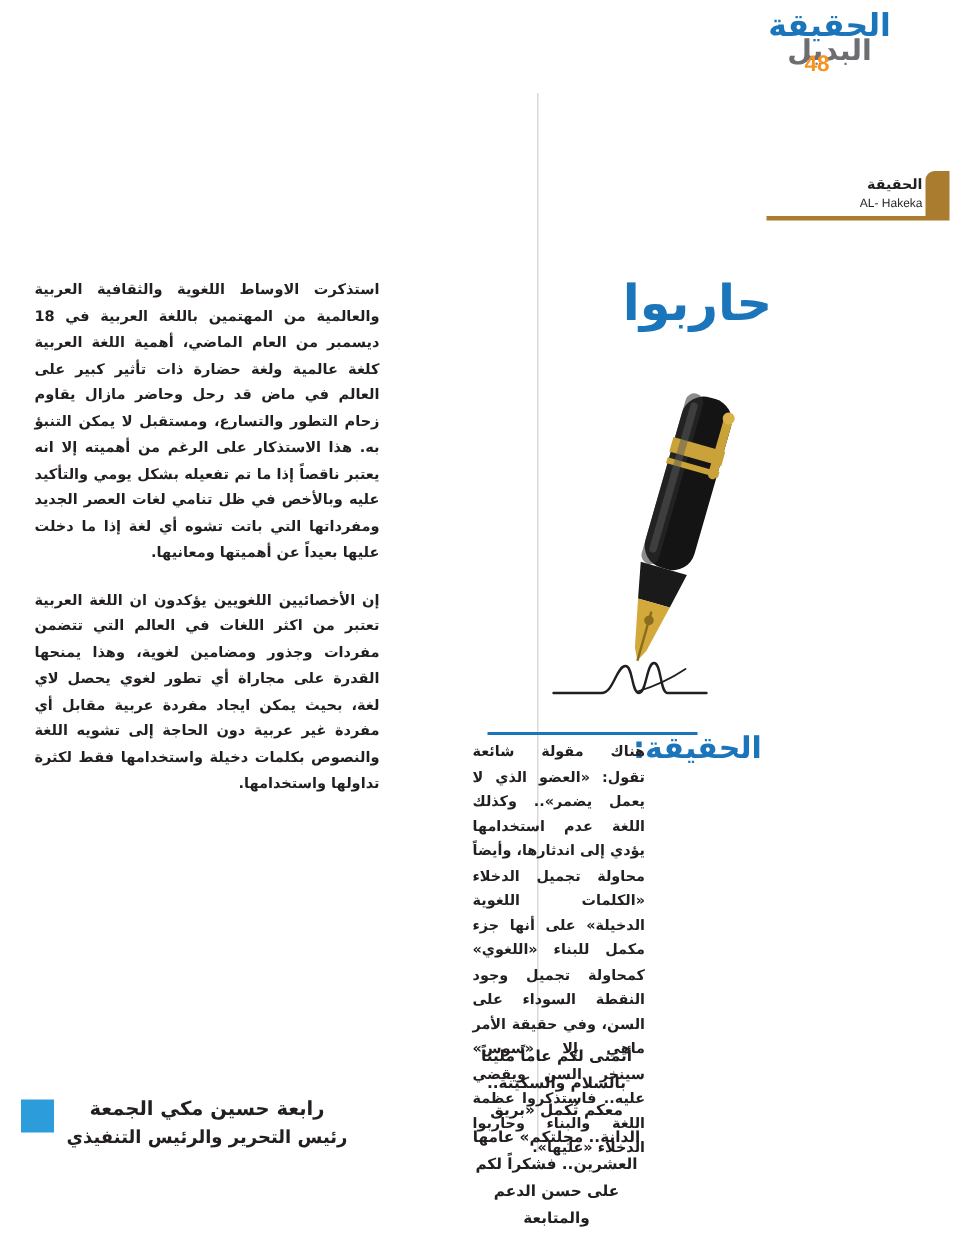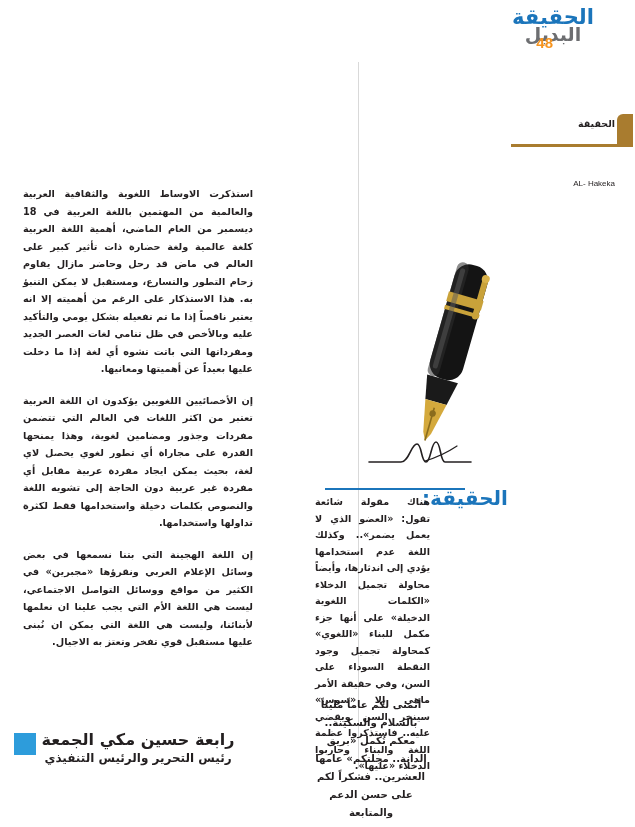--- a/index.html
+++ b/index.html
@@ -71,21 +71,20 @@
     color: #231f20;
     line-height: 12px;
   }
   .section-tag-en {
     font-size: 8px;
     color: #231f20;
     font-family: "Liberation Sans", sans-serif;
     direction: ltr;
     text-align: right;
     line-height: 11px;
-    margin-top: 48px;
   }
   .tag-block {
     position: absolute;
     top: 114px;
     right: 2px;
     width: 16px;
     height: 30px;
     background: #a97c2f;
     border-top-left-radius: 6px;
   }
@@ -126,21 +125,21 @@
     text-align: justify;
   }
   .byline-wrap {
     position: absolute;
     top: 730px;
     right: 382px;
     width: 230px;
     text-align: center;
   }
   .byline-name {
-    font-size: 16px;
+    font-size: 13px;
     font-weight: bold;
     color: #231f20;
     line-height: 19px;
   }
   .byline-role {
     font-size: 12px;
     font-weight: bold;
     color: #231f20;
     line-height: 19px;
   }
@@ -263,30 +262,30 @@
 <div class="section-tag">
   <div class="section-tag-ar">الحقيقة</div>
   <div class="section-tag-en">AL- Hakeka</div>
 </div>
 
 <div class="divider"></div>
 
 <div class="article">
   <p>استذكرت الاوساط اللغوية والثقافية العربية والعالمية من المهتمين باللغة العربية في 18 ديسمبر من العام الماضي، أهمية اللغة العربية كلغة عالمية ولغة حضارة ذات تأثير كبير على العالم في ماض قد رحل وحاضر مازال يقاوم زحام التطور والتسارع، ومستقبل لا يمكن التنبؤ به. هذا الاستذكار على الرغم من أهميته إلا انه يعتبر ناقصاً إذا ما تم تفعيله بشكل يومي والتأكيد عليه وبالأخص في ظل تنامي لغات العصر الجديد ومفرداتها التي باتت تشوه أي لغة إذا ما دخلت عليها بعيداً عن أهميتها ومعانيها.</p>
   <p>إن الأخصائيين اللغويين يؤكدون ان اللغة العربية تعتبر من اكثر اللغات في العالم التي تتضمن مفردات وجذور ومضامين لغوية، وهذا يمنحها القدرة على مجاراة أي تطور لغوي يحصل لاي لغة، بحيث يمكن ايجاد مفردة عربية مقابل أي مفردة غير عربية دون الحاجة إلى تشويه اللغة والنصوص بكلمات دخيلة واستخدامها فقط لكثرة تداولها واستخدامها.</p>
-  <p>إن اللغة الهجينة التي بتنا نسمعها في بعض وسائل الإعلام العربي ونقرؤها «مجبرين» في الكثير من مواقع ووسائل التواصل الاجتماعي، ليست هي اللغة الأم التي يجب علينا ان نعلمها لأبنائنا، وليست هي اللغة التي يمكن ان نُبنى عليها مستقبل قوي تفخر وتعتز به الاجيال.</p>
 </div>
 
 <div class="byline-wrap">
   <div class="byline-name">رابعة حسين مكي الجمعة</div>
   <div class="byline-role">رئيس التحرير والرئيس التنفيذي</div>
 </div>
 <div class="blue-square"></div>
 
 <div class="headline">
+  <div class="headline-l1">حاربوا</div>
 </div>
 
 <div class="pen-wrap">
   <svg width="150" height="190" viewBox="0 0 150 190">
     <g transform="rotate(16 75 95)">
 
       <rect x="58" y="4" width="34" height="118" rx="15" fill="#141414"></rect>
       <rect x="58" y="4" width="12" height="118" rx="6" fill="#2e2e2e" opacity="0.55"></rect>
 
       <rect x="57" y="36" width="36" height="10" fill="#c9a23a"></rect>

